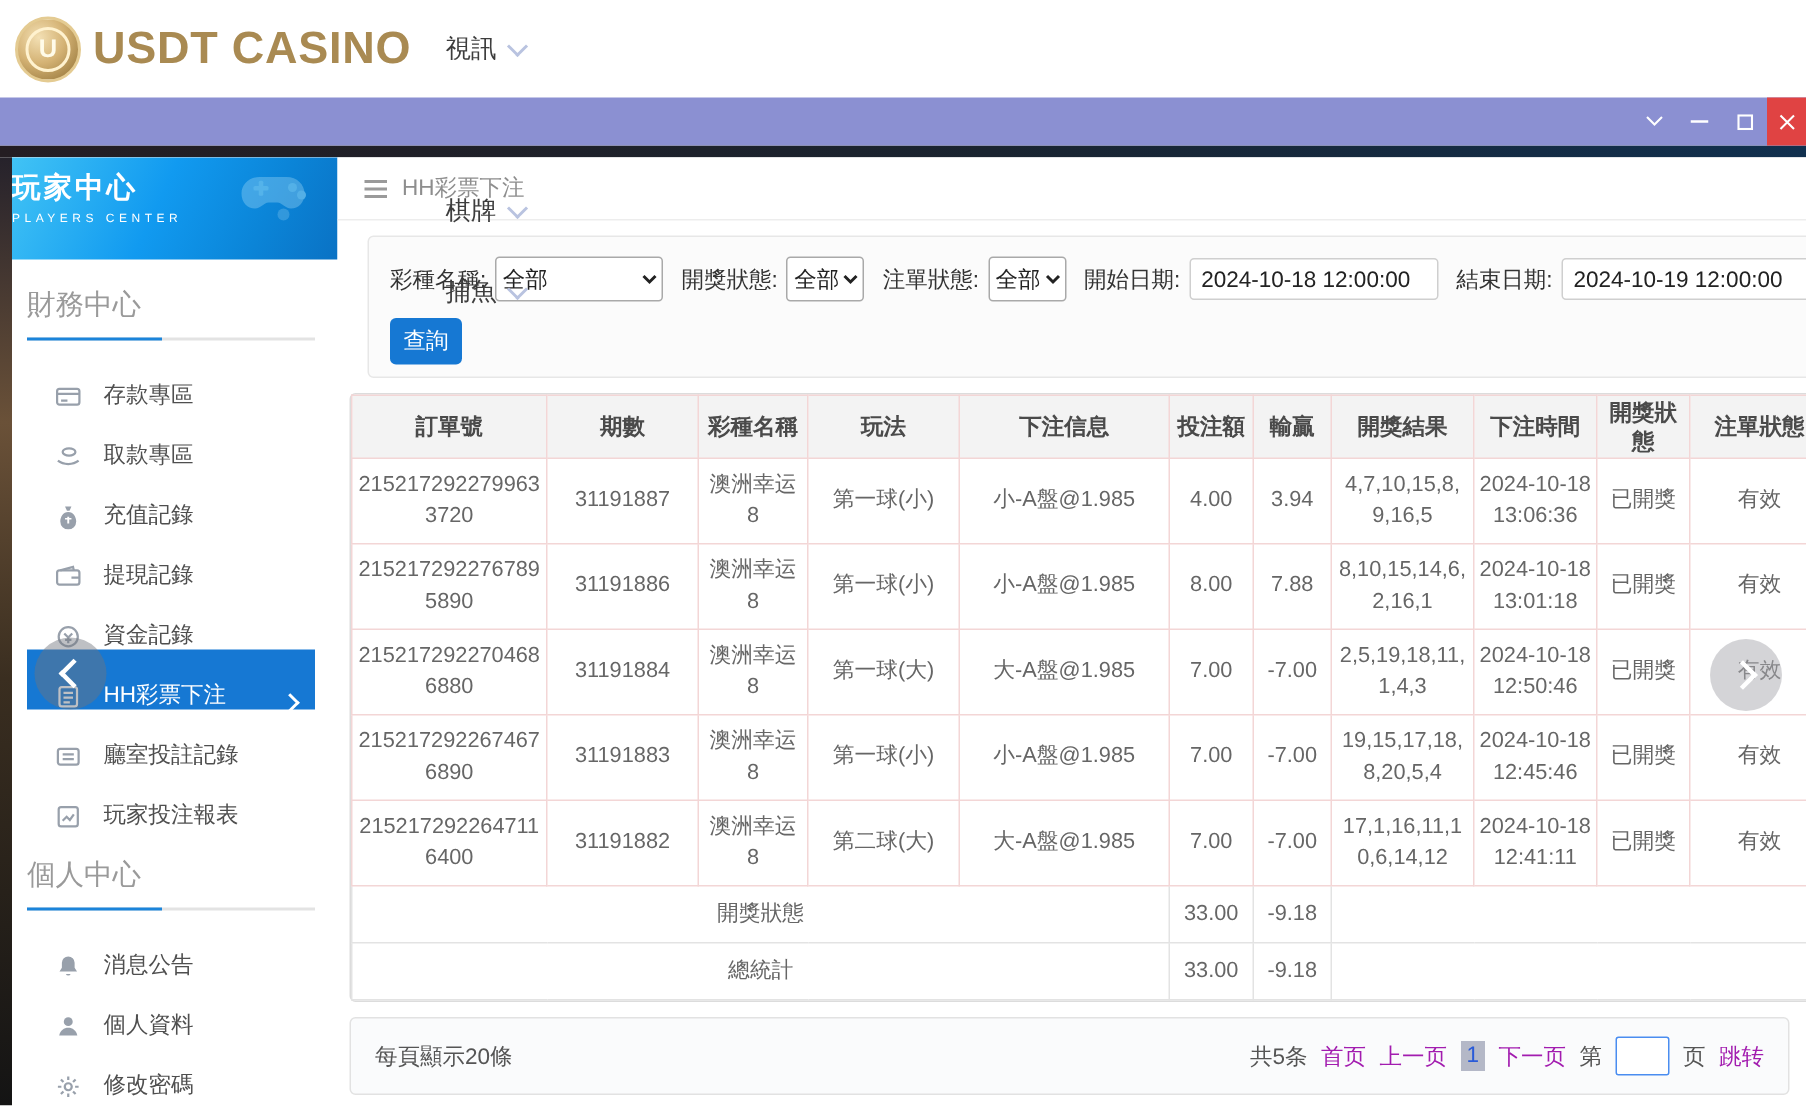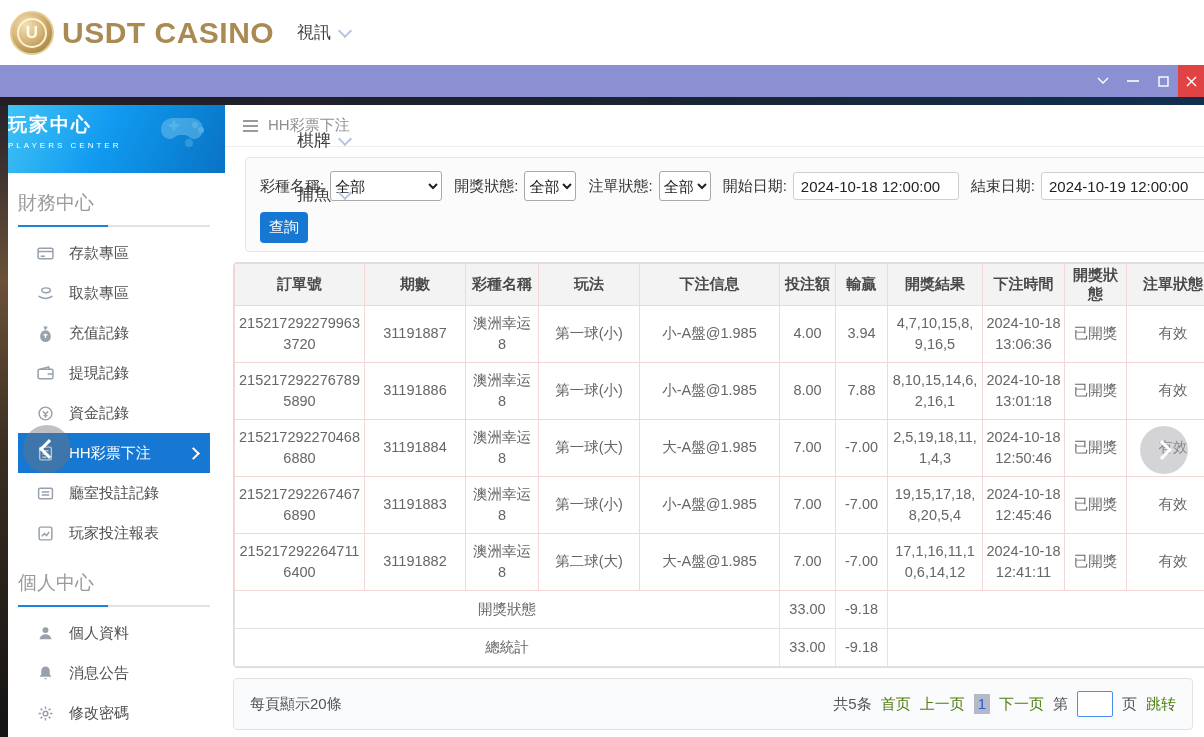--- a/index.html
+++ b/index.html
@@ -35,21 +35,21 @@
   .sidebar{width:217px;flex:none;position:relative;background:#fff;}
   .sb-header{height:68px;background:linear-gradient(115deg,#41c3f5 0%,#119af0 45%,#0b85d8 75%,#0a72c4 100%);
     color:#fff;padding:7px 0 0 0;box-sizing:border-box;position:relative;overflow:hidden;}
   .sb-title{font-size:19px;font-weight:bold;letter-spacing:2px;}
   .sb-sub{font-size:8px;letter-spacing:3px;margin-top:3px;}
   .gamepad{position:absolute;right:14px;top:7px;opacity:.55;}
   .sb-section-title{margin:17px 15px 0 10px;font-size:19px;color:#9a9a9a;}
   .sb-underline{margin:9px 15px 0 10px;height:2px;background:#e3e3e3;position:relative;}
   .sb-underline::before{content:"";position:absolute;left:0;top:0;height:2px;width:47%;background:#1b84da;}
   .sb-menu{margin-top:6px;}
-  .sb-item{height:40px;display:flex;align-items:center;margin:0 15px 0 10px;color:#4f4f4f;font-size:15px;cursor:pointer;position:relative;}
+  .sb-item{height:40px;display:flex;align-items:flex-end;margin:0 15px 0 10px;color:#4f4f4f;font-size:15px;cursor:pointer;position:relative;}
   .sb-item .ico{width:17px;height:17px;margin-left:19px;color:#98a0ab;flex:none;display:flex;}
   .sb-item .lbl{margin-left:15px;white-space:nowrap;}
   .sb-item.active{background:#1678d3;color:#fff;}
   .sb-item.active .ico{color:#fff;}
   .sb-item.active .arrow{position:absolute;right:12px;width:7px;height:7px;border-right:2px solid #fff;border-top:2px solid #fff;transform:rotate(45deg);}
   
   .main{flex:1;position:relative;background:#fff;overflow:hidden;}
   .crumb-bar{height:41px;border-bottom:1px solid #ededed;display:flex;align-items:center;padding-left:18px;color:#8e8e8e;font-size:15px;gap:10px;}
   .burger{display:flex;flex-direction:column;gap:3px;cursor:pointer;}
   .burger i{display:block;width:15px;height:2px;background:#9a9a9a;}
@@ -69,21 +69,21 @@
   .table-wrap{position:absolute;left:8px;top:157px;width:990px;border:1px solid #dcdcdc;border-radius:4px;background:#fff;}
   table{border-collapse:collapse;table-layout:fixed;width:985px;font-size:14.5px;color:#666;}
   th{background:#f3f3f3;font-weight:bold;color:#4a4a4a;height:41px;border:1px solid #f3d6d6;font-size:15px;padding:0 2px;}
   td{border:1px solid #f3d6d6;text-align:center;padding:3px 3px;word-break:break-all;line-height:1.45;}
   tr.data td{height:50px;}
   tr.summary td{border:1px solid #e3e3e3;height:31px;}
   
   .pager{position:absolute;left:8px;top:573px;width:960px;height:52px;border:1px solid #e2e2e2;background:#fafbfc;border-radius:4px;
     box-sizing:border-box;display:flex;align-items:center;justify-content:space-between;padding:0 16px;font-size:15px;color:#555;}
   .pager-right{display:flex;align-items:center;gap:9px;}
-  .plink{color:#4d7c0f;cursor:pointer;}
+  .plink{color:#a21caf;cursor:pointer;}
   .pcur{background:#b4b8c7;color:#2a5bd8;padding:0 4px;height:20px;line-height:20px;cursor:pointer;}
   .pinput{width:30px;height:22px;border:1px solid #4a8df0;border-radius:2px;}
   
   .float-btn{position:absolute;width:48px;height:48px;border-radius:50%;display:flex;align-items:center;justify-content:center;cursor:pointer;z-index:9;}
   .float-btn.left{left:23px;top:425px;background:rgba(110,115,125,.45);}
   .float-btn.right{left:1140px;top:426px;background:rgba(170,170,175,.5);}
   .fchev{width:11px;height:11px;border-left:3px solid #fff;border-bottom:3px solid #fff;}
   .fchev.l{transform:rotate(45deg);margin-left:4px;}
   .fchev.r{transform:rotate(-135deg);margin-right:4px;}
 </style>
@@ -248,34 +248,34 @@
         <span class="lbl">玩家投注報表</span>
       </div>
     </div>
 
     <div class="sb-section-title">個人中心</div>
     <div class="sb-underline"></div>
     <div class="sb-menu">
       <div class="sb-item">
         <span class="ico">
             <svg width="17" height="17" viewBox="0 0 16 16" fill="currentColor">
+              <path d="M8 1.5a4 4 0 0 1 4 4v3.2l1.5 2.3h-11L4 8.7V5.5a4 4 0 0 1 4-4z"></path>
+              <path d="M6.5 12.5a1.6 1.6 0 0 0 3 0z"></path>
+            </svg>
+          </span>
+        <span class="lbl">消息公告</span>
+      </div>
+      <div class="sb-item">
+        <span class="ico">
+            <svg width="17" height="17" viewBox="0 0 16 16" fill="currentColor">
               <circle cx="8" cy="4.8" r="2.8"></circle>
               <path d="M2.3 13.5c.8-3.2 3-4.8 5.7-4.8s4.9 1.6 5.7 4.8z"></path>
             </svg>
           </span>
         <span class="lbl">個人資料</span>
-      </div>
-      <div class="sb-item">
-        <span class="ico">
-            <svg width="17" height="17" viewBox="0 0 16 16" fill="currentColor">
-              <path d="M8 1.5a4 4 0 0 1 4 4v3.2l1.5 2.3h-11L4 8.7V5.5a4 4 0 0 1 4-4z"></path>
-              <path d="M6.5 12.5a1.6 1.6 0 0 0 3 0z"></path>
-            </svg>
-          </span>
-        <span class="lbl">消息公告</span>
       </div>
       <div class="sb-item">
         <span class="ico">
             <svg width="17" height="17" viewBox="0 0 16 16" fill="none" stroke="currentColor" stroke-width="1.4">
               <circle cx="8" cy="8" r="2.2"></circle>
               <path d="M8 1.5v2.2M8 12.3v2.2M1.5 8h2.2M12.3 8h2.2M3.4 3.4L5 5M11 11l1.6 1.6M12.6 3.4L11 5M5 11l-1.6 1.6"></path>
             </svg>
           </span>
         <span class="lbl">修改密碼</span>
       </div>

